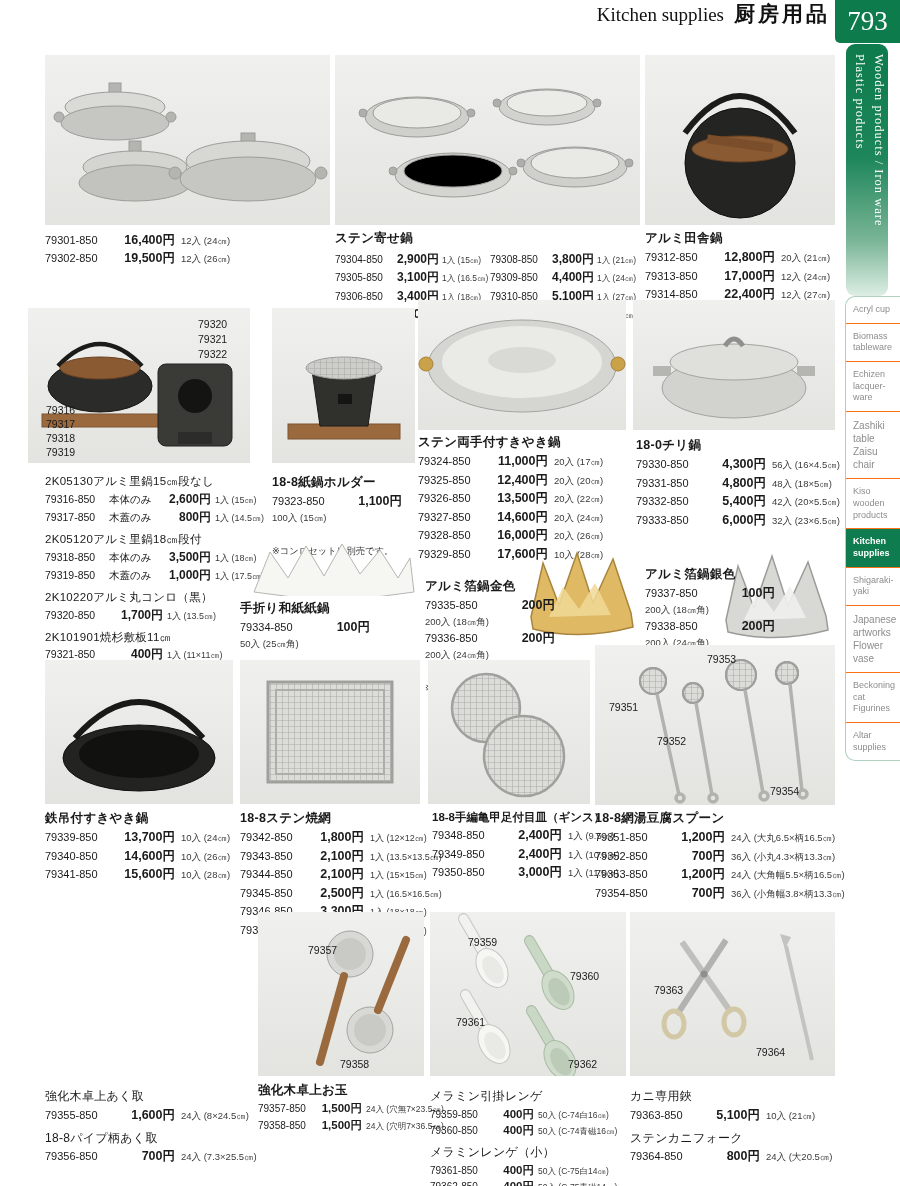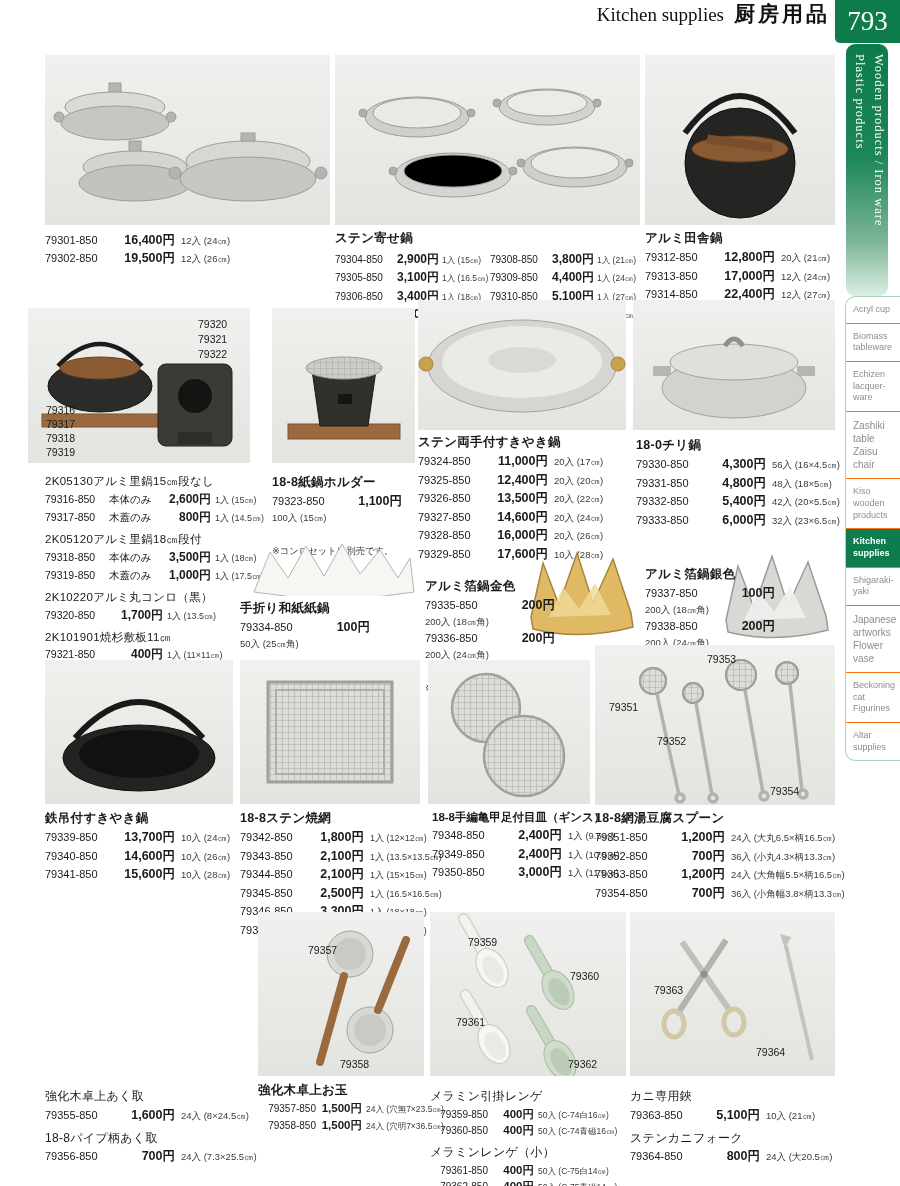--- a/index.html
+++ b/index.html
@@ -38,21 +38,21 @@
   .code{flex:none;width:70px;font-size:11px;}
   .pre{flex:none;font-size:11px;margin-right:2px;}
   .price{flex:none;min-width:60px;text-align:right;font-weight:bold;font-size:12.5px;margin-right:6px;}
   .meta{font-size:9.5px;color:#3a3a3a;}
   .note{font-size:9.3px;color:#333;margin-top:20px;}
   .narrow .code{width:64px;font-size:10.5px;}
   .narrow .pre{width:48px;font-size:10.5px;margin-right:0;}
   .narrow .price{min-width:54px;font-size:12px;margin-right:4px;}
   .narrow .meta{font-size:9px;}
   .narrow .head{font-size:11.5px;}
-  .tight .code{width:58px;font-size:10px;text-align:right;}
+  .tight .code{width:58px;font-size:10px;}
   .tight .price{min-width:46px;font-size:11.5px;margin-right:4px;}
   .tight .meta{font-size:8.5px;}
   .cols{display:flex;gap:2px;}
   .cols .col{width:153px;}
   .cols .code{width:58px;font-size:10px;}
   .cols .price{min-width:46px;font-size:12px;margin-right:3px;}
   .cols .meta{font-size:8.5px;}
   .c12 .meta{font-size:9px;}
   .c12 .price{min-width:54px;}
   .smalltitle .stitle{font-size:11.5px;letter-spacing:0;}

